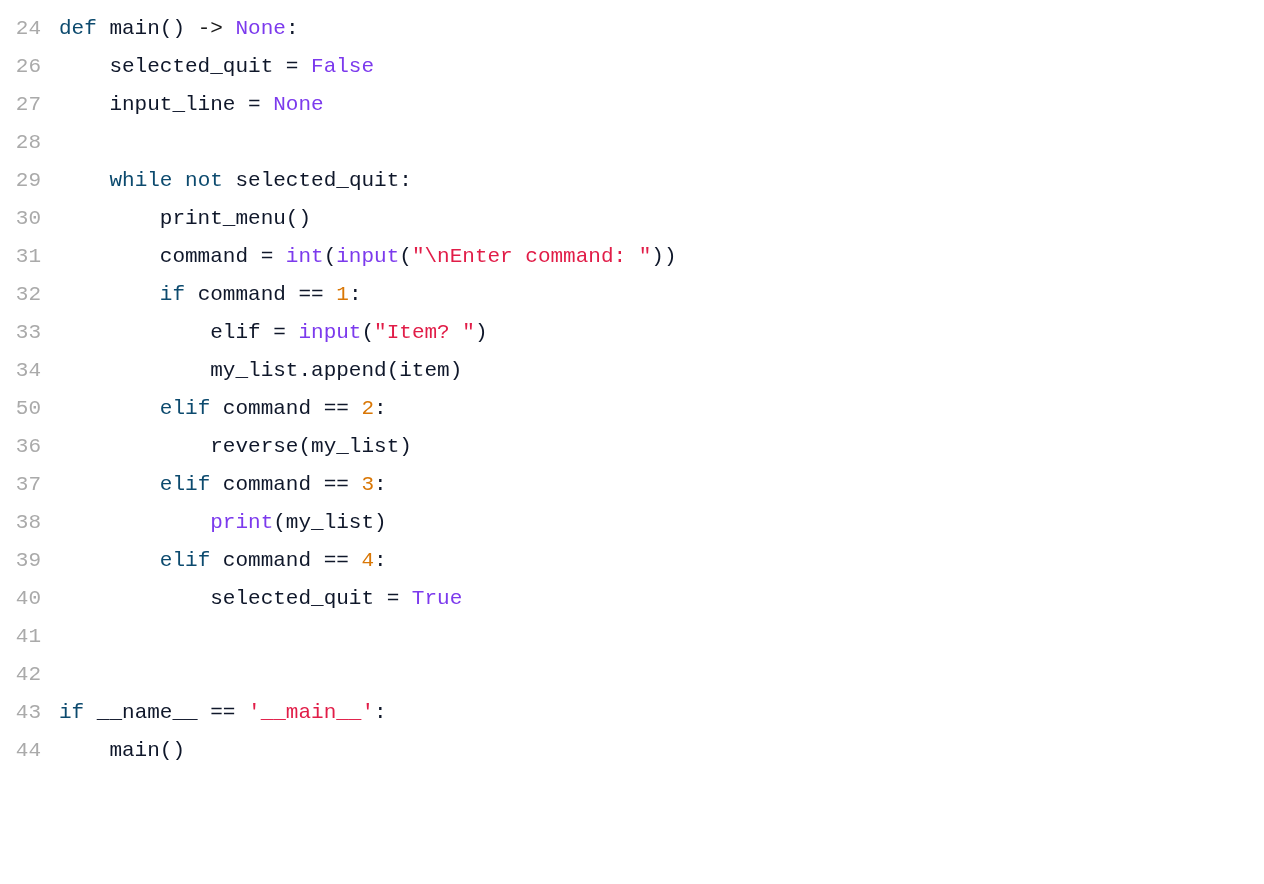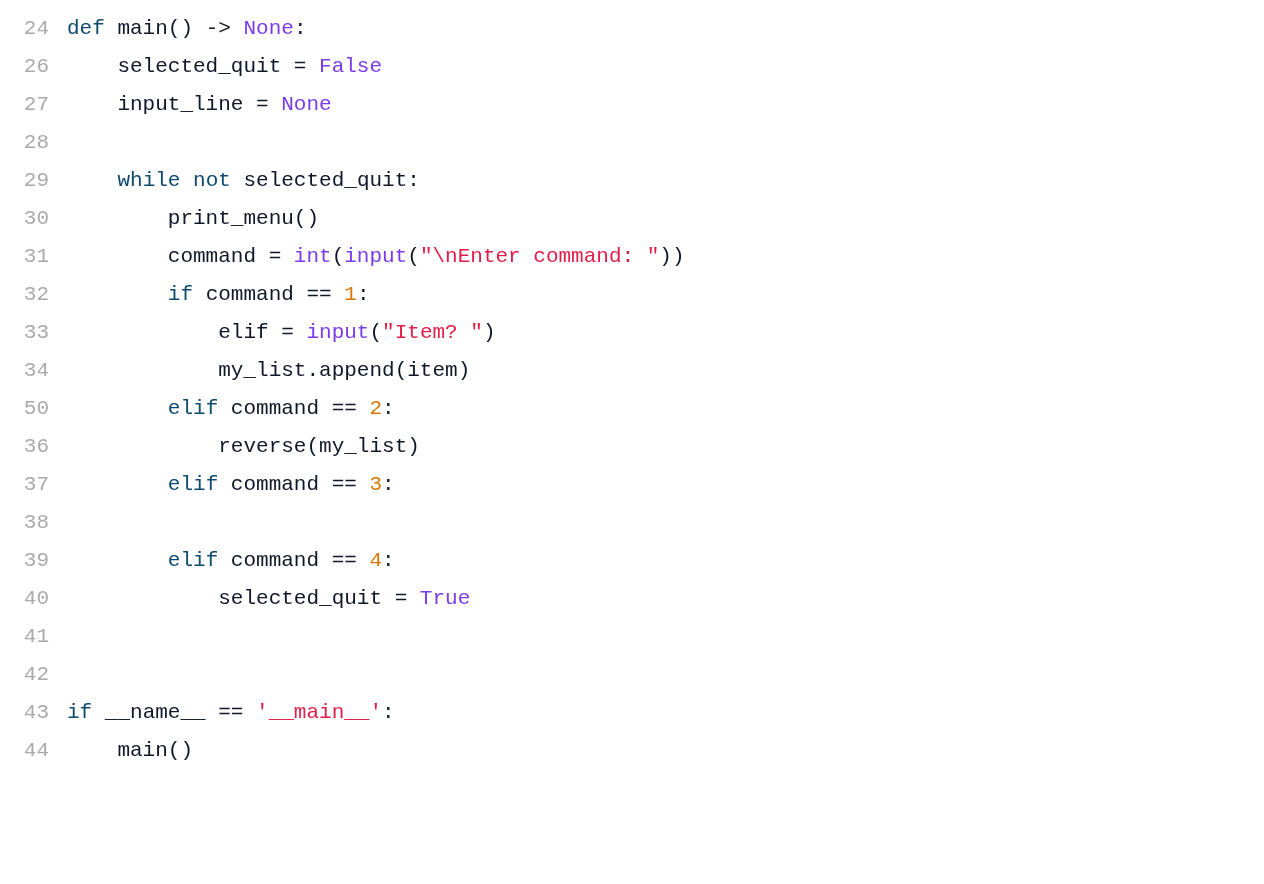--- a/index.html
+++ b/index.html
@@ -21,21 +21,21 @@
       min-height: 884px;
       background-color: #ffffff;
       padding: 10px 0;
       overflow: hidden;
     }
 
     .code-line {
       display: flex;
       align-items: baseline;
       min-height: 38px;
-      padding: 2px 12px;
+      padding: 2px 4px;
     }
 
     .line-number {
       color: #aaaaaa;
       width: 55px;
       min-width: 55px;
       text-align: right;
       padding-right: 18px;
       user-select: none;
       font-size: 21px;
@@ -108,20 +108,21 @@
     <div class="code-line">
       <span class="line-number">36</span>
       <span class="code-content"><span class="plain">            reverse(my_list)</span></span>
     </div>
     <div class="code-line">
       <span class="line-number">37</span>
       <span class="code-content"><span class="plain">        </span><span class="kw">elif</span><span class="plain"> command == </span><span class="number">3</span><span class="plain">:</span></span>
     </div>
     <div class="code-line">
       <span class="line-number">38</span>
+      <span class="code-content"><span class="plain">            </span><span class="builtin">print</span><span class="plain">(my_list)</span></span>
     </div>
     <div class="code-line">
       <span class="line-number">39</span>
       <span class="code-content"><span class="plain">        </span><span class="kw">elif</span><span class="plain"> command == </span><span class="number">4</span><span class="plain">:</span></span>
     </div>
     <div class="code-line">
       <span class="line-number">40</span>
       <span class="code-content"><span class="plain">            selected_quit = </span><span class="const">True</span></span>
     </div>
     <div class="code-line">

